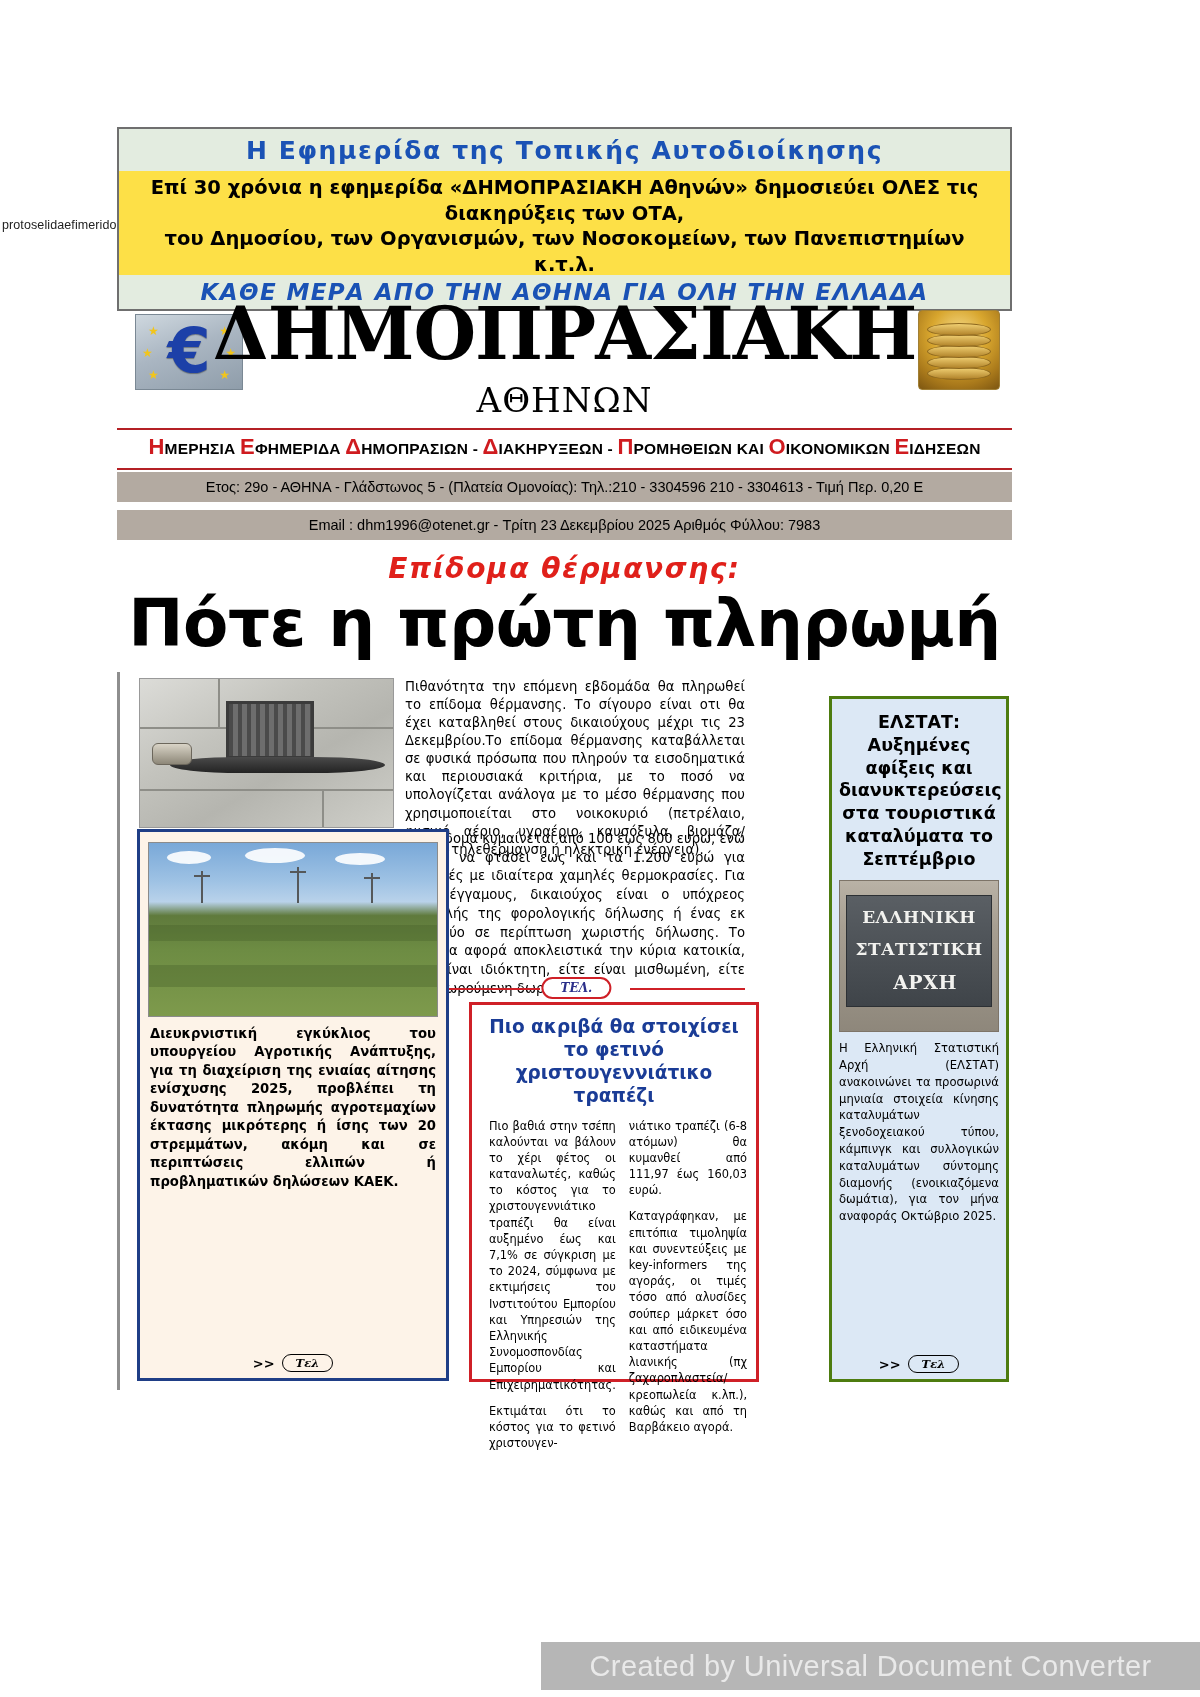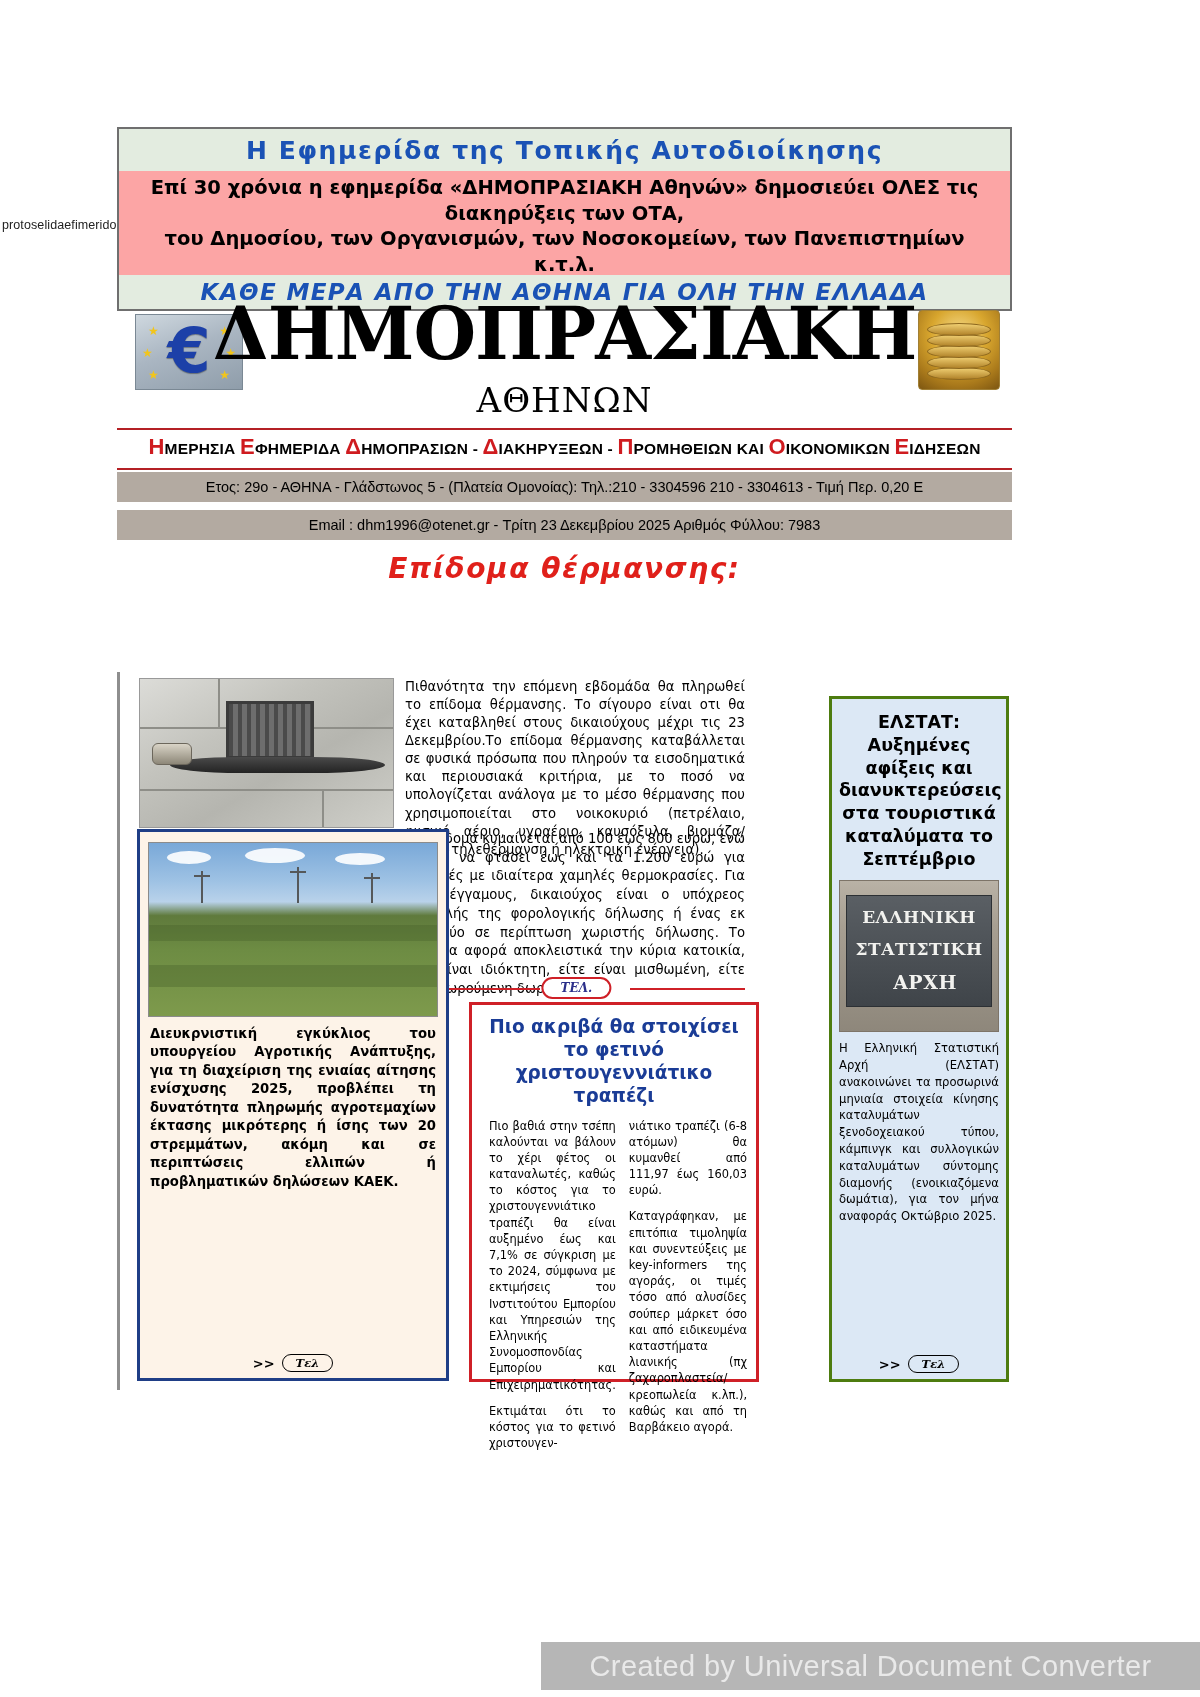--- a/index.html
+++ b/index.html
@@ -23,21 +23,21 @@
     position:absolute; left:2px; top:218px;
     font-family:"Liberation Sans", sans-serif;
     font-size:12.5px; color:#222; letter-spacing:0.1px;
     white-space:nowrap;
   }
 
   
   .promo {
     position:absolute; left:117px; top:127px; width:895px; height:184px;
     border:2px solid #6f6f6f;
-    background:#fca5a5;
+    background:#fde047;
   }
   .promo-line1 {
     height:42px; background:#e3ece0;
     display:flex; align-items:center; justify-content:center;
     color:#1a52b5; font-weight:bold; font-size:25px;
     font-family:"DejaVu Sans", sans-serif;
     letter-spacing:1.6px;
   }
   .promo-mid {
     padding:4px 18px 2px 18px; text-align:center; color:#000;
@@ -347,20 +347,21 @@
   </div>
 
   <div class="bar-grey bar1">
     <span>Ετος: 29ο - ΑΘΗΝΑ  -  Γλάδστωνος 5 - (Πλατεία Ομονοίας):  Τηλ.:210 - 3304596  210 - 3304613   - Τιμή Περ. 0,20 Ε</span>
   </div>
   <div class="bar-grey bar2">
     <span>Email : dhm1996@otenet.gr - Τρίτη 23  Δεκεμβρίου 2025  Αριθμός Φύλλου: 7983</span>
   </div>
 
   <div class="kicker">Επίδομα θέρμανσης:</div>
+  <div class="headline">Πότε η πρώτη πληρωμή</div>
 
   <div class="content">
     <div class="vrule-left"></div>
 
     <div class="lead-photo">
       <span class="tile-line" style="left:0;top:48px;width:255px;height:2px;"></span>
       <span class="tile-line" style="left:0;top:110px;width:255px;height:2px;"></span>
       <span class="tile-line" style="left:78px;top:0;width:2px;height:48px;"></span>
       <span class="tile-line" style="left:182px;top:110px;width:2px;height:40px;"></span>
       <span class="grate"></span>

